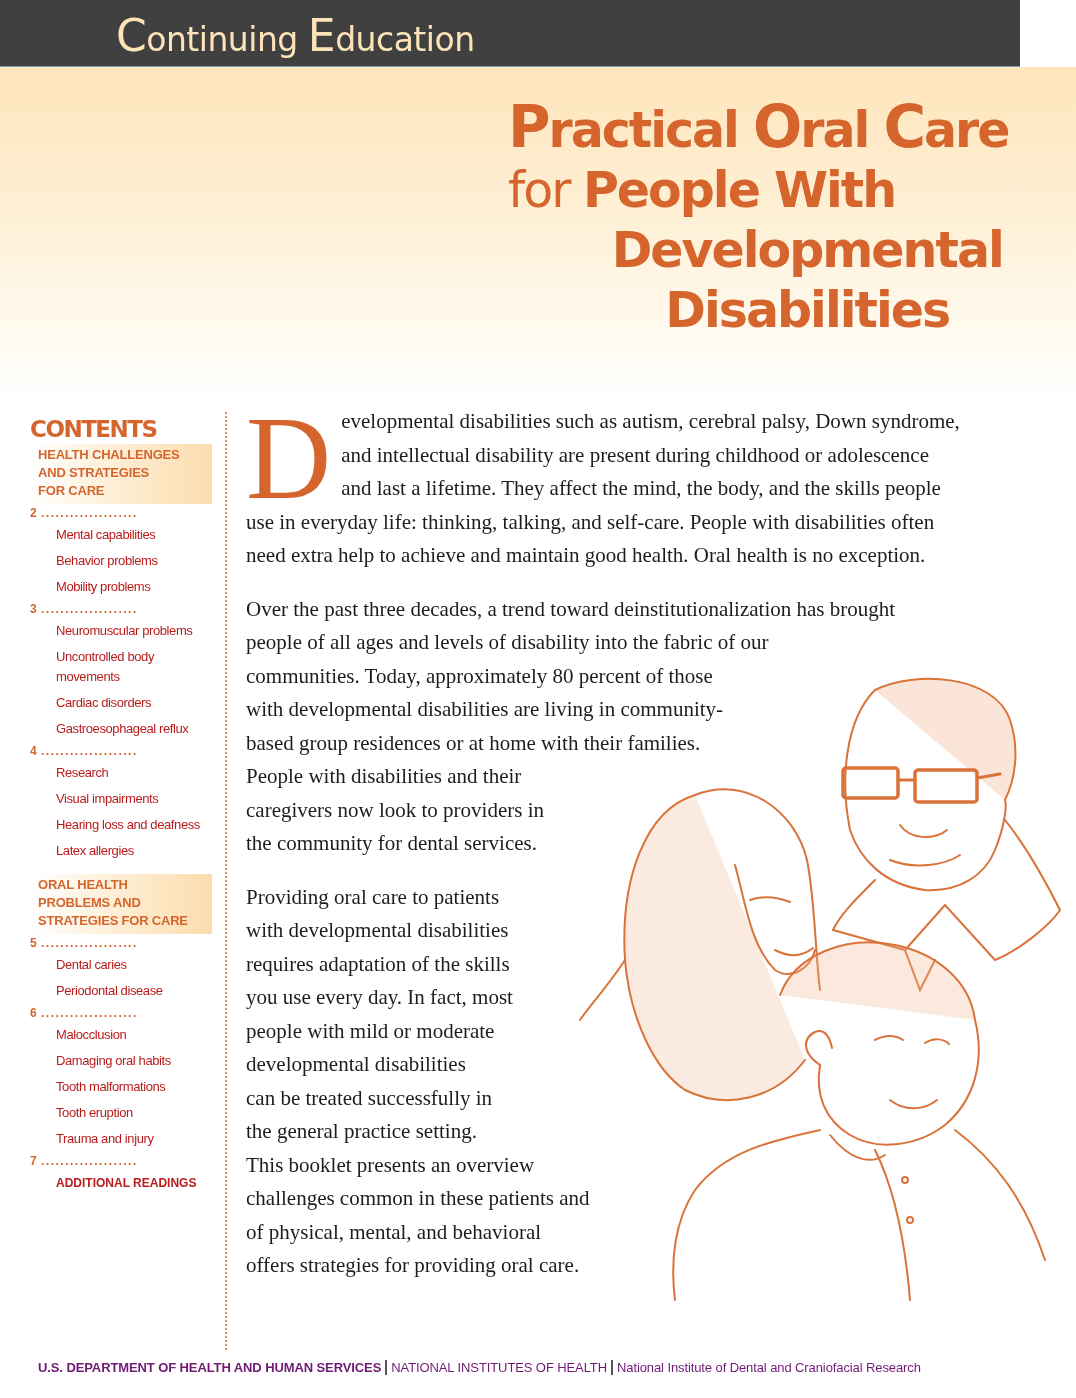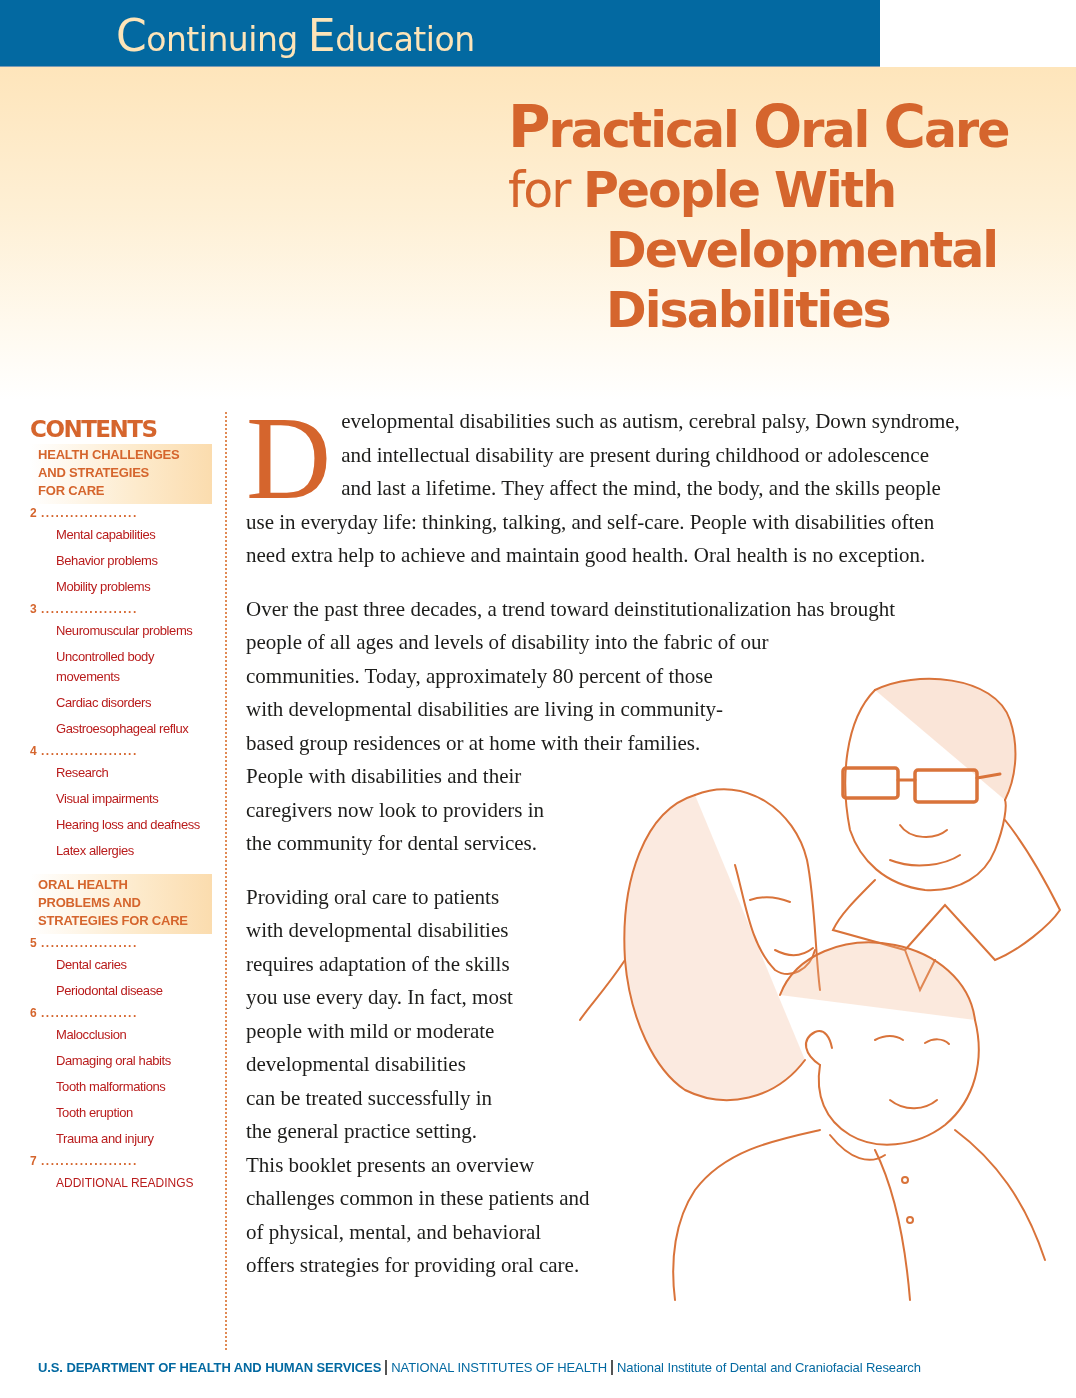--- a/index.html
+++ b/index.html
@@ -1,21 +1,21 @@
 <!DOCTYPE html>
 <html><head>
 <meta charset="utf-8">
 <style>
   * { margin: 0; padding: 0; box-sizing: border-box; }
   html, body { width: 1076px; height: 1398px; background: #ffffff; overflow: hidden; }
   body { position: relative; font-family: "Liberation Sans", sans-serif; }
 
   .topbar {
-    position: absolute; left: 0; top: 0; width: 880px; height: 67px;
-    background: #0369a1;
+    position: absolute; left: 0; top: 0; width: 1020px; height: 67px;
+    background: #404040;
     border-bottom: 1px solid #7a9ab5;
   }
   .topbar-title {
     position: absolute; left: 116px; top: 14px;
     color: #fde4b8; font-family: "DejaVu Sans", sans-serif;
     font-size: 33px; font-weight: normal; letter-spacing: -0.5px; line-height: 44px;
     white-space: nowrap;
   }
   .topbar-title .cap { font-size: 44px; }
 
@@ -24,21 +24,21 @@
     background: linear-gradient(to bottom, #fee5bb 0%, #fef0d6 45%, #fffaf0 80%, #ffffff 100%);
   }
   .hero-title {
     position: absolute; left: 508px; top: 97px;
     color: #d5652d; font-family: "DejaVu Sans", sans-serif; font-weight: bold;
     font-size: 49px; letter-spacing: -2px; line-height: 60px;
   }
   .hero-title .line { display: block; white-space: nowrap; }
   .hero-title .cap { font-size: 58px; }
   .hero-title .thin { font-weight: normal; }
-  .hero-title .indent { padding-left: 98px; }
+  .hero-title .indent { padding-left: 98px; text-align: center; }
 
   
   .sidebar { position: absolute; left: 30px; top: 414px; width: 182px; }
   .contents-title {
     color: #d5652d; font-family: "DejaVu Sans", sans-serif; font-weight: bold;
     font-size: 23px; letter-spacing: -1.5px; line-height: 30px; margin-bottom: 0;
   }
   .section-box {
     background: linear-gradient(to right, #ffffff 0%, #fdeacb 60%, #fbdcae 100%);
     padding: 2px 0 4px 8px; 
@@ -50,21 +50,21 @@
   .page-row {
     color: #d5652d; font-weight: bold; font-size: 12px; line-height: 18px;
     white-space: nowrap; overflow: hidden; letter-spacing: 0.5px;
   }
   .page-row .dots { letter-spacing: 1.5px; }
   .toc-item {
     color: #b91c1c; font-size: 13px; line-height: 26px; padding-left: 26px;
     letter-spacing: -0.4px;
   }
   .toc-item.two { line-height: 20px; padding-top: 3px; padding-bottom: 3px; }
-  .toc-item.bold { font-weight: normal; font-size: 12px; letter-spacing: 0; }
+  .toc-item.bold { font-weight: bold; font-size: 12px; letter-spacing: 0; }
   .vsep {
     position: absolute; left: 225px; top: 412px; height: 938px; width: 0;
     border-left: 2px dotted #e08a55;
   }
 
   
   .body-text {
     position: absolute; left: 246px; top: 405px; width: 810px;
     font-family: "Liberation Serif", serif; color: #1d1d1b;
     font-size: 21px; line-height: 33.5px;
@@ -73,21 +73,21 @@
     float: left; color: #d5652d; font-family: "Liberation Serif", serif;
     font-size: 118px; line-height: 92px; margin: 8px 10px 0 0; height: 92px;
   }
   .para { margin-bottom: 20px; }
   .line { display: block; white-space: nowrap; }
 
   .illustration { position: absolute; left: 575px; top: 660px; width: 495px; height: 650px; }
 
   .footer {
     position: absolute; left: 38px; top: 1360px; white-space: nowrap;
-    color: #0369a1; font-size: 13px; line-height: 16px; letter-spacing: -0.1px;
+    color: #701a75; font-size: 13px; line-height: 16px; letter-spacing: -0.1px;
   }
   .footer .dept { font-weight: bold; }
   .footer .sep { display: inline-block; width: 2px; height: 15px; background: #555; vertical-align: -3px; margin: 0 4px; }
 </style>
 </head>
 <body>
 
 <div class="topbar">
   <div class="topbar-title"><span class="cap">C</span><span>ontinuing </span><span class="cap">E</span><span>ducation</span></div>
 </div>

